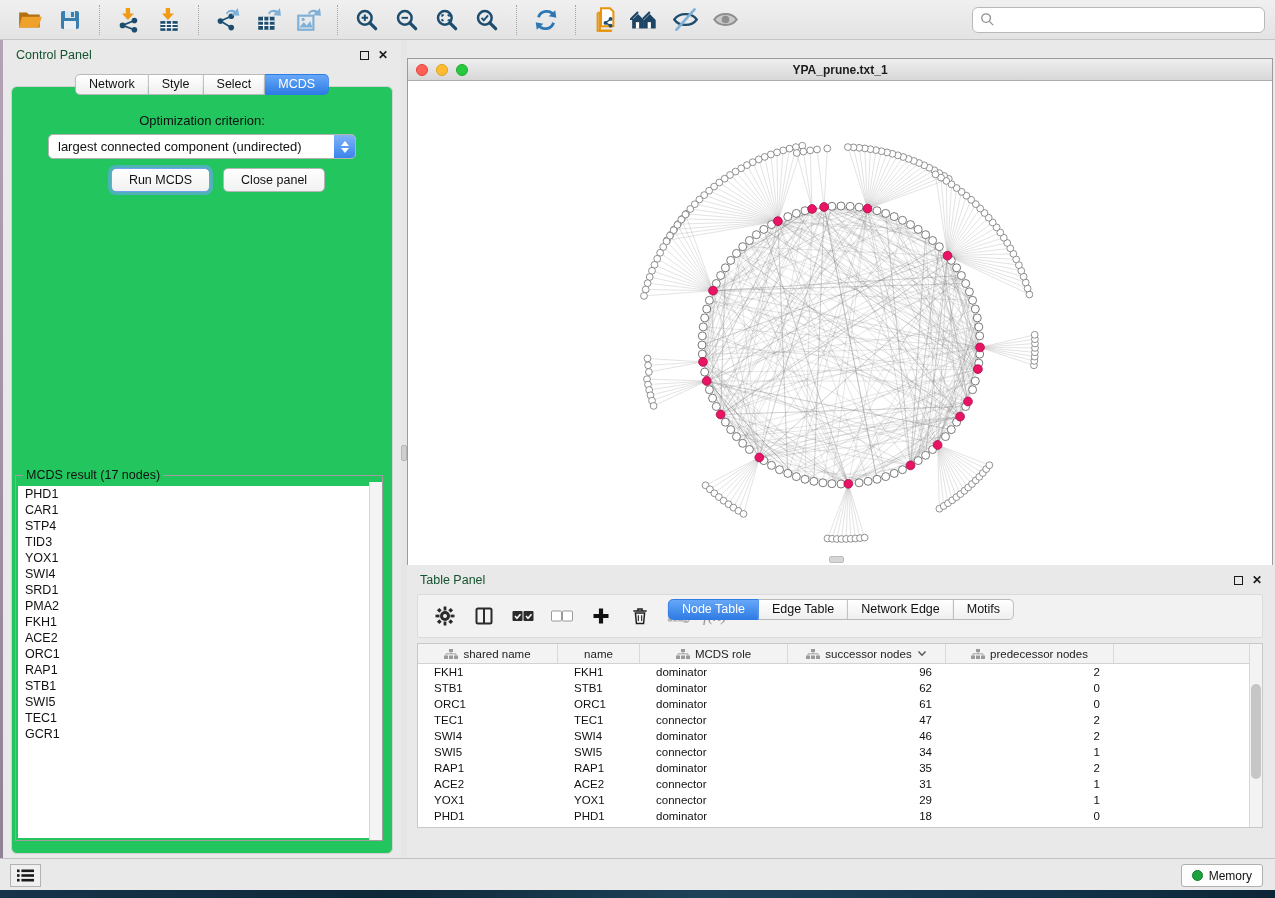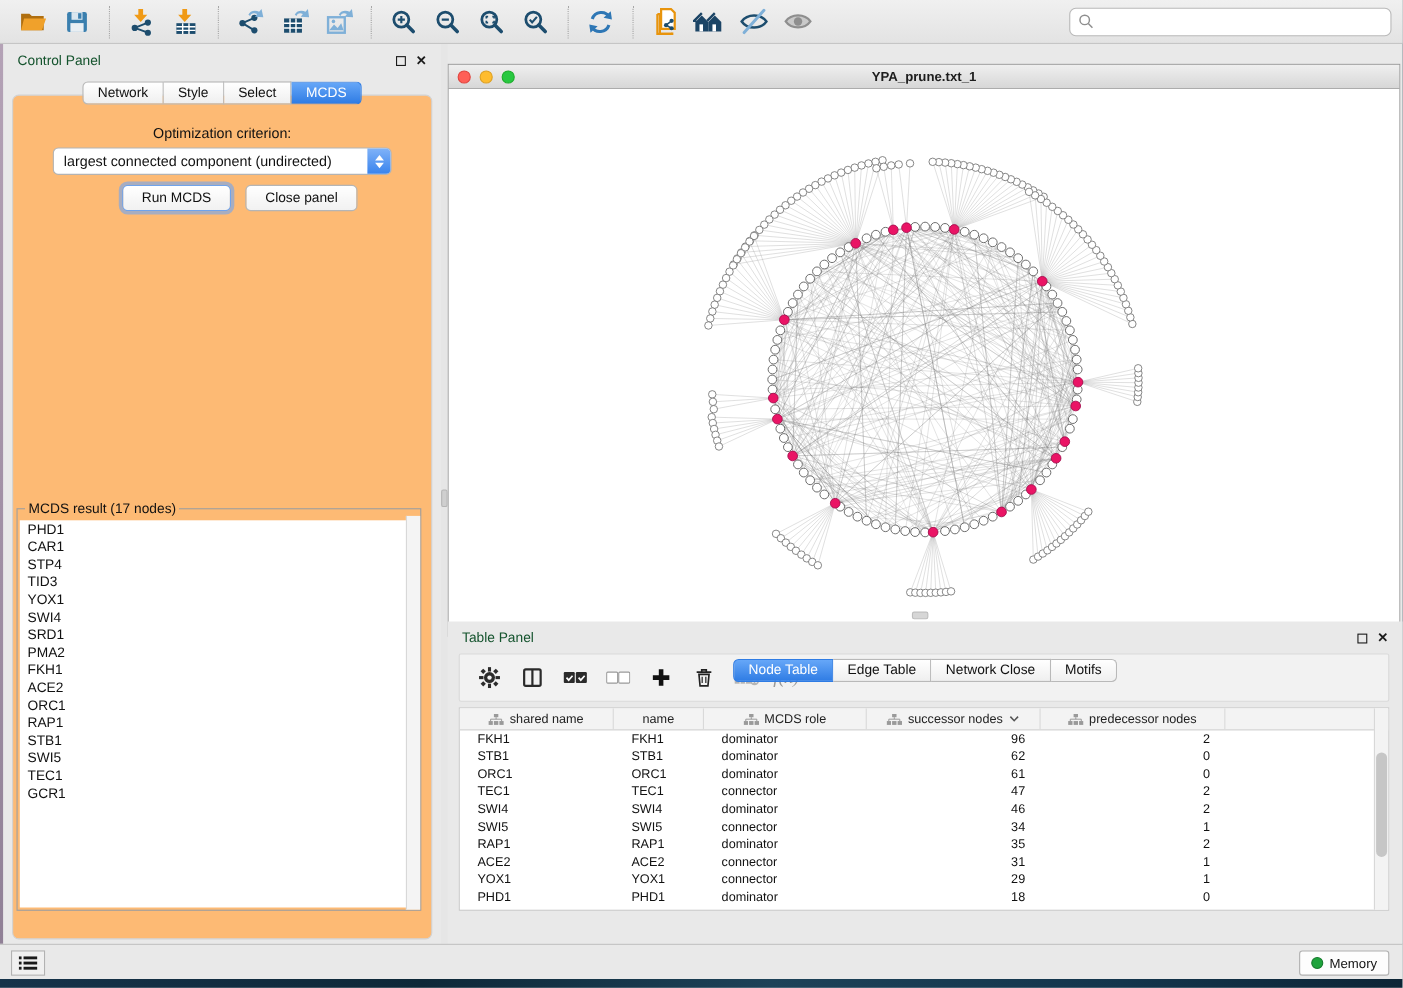--- a/index.html
+++ b/index.html
@@ -26,21 +26,21 @@
     font-family:"Liberation Sans",sans-serif; margin-left:5px; }
 
   
   .control-panel { position:absolute; left:3px; top:40px; width:398px; height:818px; background:#e9e9e9; }
   .panel-titlebar { height:30px; display:flex; align-items:center; padding:0 13px; }
   .panel-title { font-size:12.5px; color:#14532d; }
   .win-btns { margin-left:auto; display:flex; align-items:center; gap:9px; }
   .float-icon { width:9px; height:9px; border:1.6px solid #1a1a1a; display:inline-block; }
   .close-icon { font-size:12px; font-weight:bold; color:#1a1a1a; line-height:9px; }
   .cp-content { position:absolute; left:8px; right:8px; top:46px; bottom:4px;
-    background:#fdba74; border:1px solid #d2d2d2; border-radius:6px; }
+    background:#22c55e; border:1px solid #d2d2d2; border-radius:6px; }
   .seg-tabs { position:absolute; top:34px; left:50%; transform:translateX(-50%);
     display:flex; z-index:3; }
   .seg-tab { height:21px; line-height:19px; padding:0 13px; font-size:12.5px; color:#111;
     background:linear-gradient(#ffffff,#efefef); border:1px solid #b9b9b9; border-left:none; cursor:pointer; white-space:nowrap; }
   .seg-tab:first-child { border-left:1px solid #b9b9b9; border-radius:5px 0 0 5px; }
   .seg-tab:last-child { border-radius:0 5px 5px 0; }
   .seg-tab.active { background:linear-gradient(#66a7f8,#2f7ce4); border-color:#2f7ce4; color:#fff; }
   .opt-label { position:absolute; top:26px; left:0; right:0; text-align:center; font-size:13px; color:#111; }
   .selectbox { position:absolute; left:36px; right:36px; top:47px; height:25px; background:#fff;
     border:1px solid #b3b3b3; border-radius:5px; display:flex; align-items:center;
@@ -48,21 +48,21 @@
   .select-cap { margin-left:auto; width:21px; height:23px; border-radius:0 4px 4px 0;
     background:linear-gradient(#7fb2f8,#3a84ed); display:flex; flex-direction:column;
     align-items:center; justify-content:center; gap:2px; }
   .chev-up { width:0; height:0; border-left:4px solid transparent; border-right:4px solid transparent; border-bottom:5px solid #fff; }
   .chev-dn { width:0; height:0; border-left:4px solid transparent; border-right:4px solid transparent; border-top:5px solid #fff; }
   .btn-row { position:absolute; top:81px; left:0; right:0; display:flex; justify-content:center; gap:13px; }
   .push-btn { height:24px; padding:0 17px; font-size:12.5px; color:#111;
     background:linear-gradient(#ffffff,#f1f1f1); border:1px solid #b5b5b5; border-radius:5px;
     font-family:"Liberation Sans",sans-serif; cursor:pointer; }
   .push-btn.focused { box-shadow:0 0 0 3px rgba(110,165,245,.6); border-color:#6fa3ec;margin-left:32px; }
-  .mcds-fieldset { position:absolute; left:3px; right:9px; top:368px; height:373px;
+  .mcds-fieldset { position:absolute; left:3px; right:9px; top:381px; height:373px;
     border:1px solid #9e9e9e; margin:0; padding:2px; background:transparent; }
   .mcds-fieldset legend { font-size:12.5px; color:#111; padding:0 3px; margin-left:5px; }
   .mcds-list { position:absolute; left:2px; right:2px; top:4px; bottom:2px; background:#fff; overflow:hidden; }
   .mcds-item { height:16px; line-height:16px; font-size:12.5px; color:#111; padding-left:7px; cursor:default; }
   .vtrack { position:absolute; top:0; bottom:0; right:0; width:13px; background:#f4f4f4; border-left:1px solid #d8d8d8; }
 
   
   .network-window { position:absolute; left:407px; top:42px; width:866px; height:521px;
     border:1px solid #9b9b9b; background:#fff;margin-top:16px; }
   .nw-titlebar { position:relative; height:22px; background:linear-gradient(#efefef,#d7d7d7);
@@ -1273,21 +1273,21 @@
             <div class="td col-4 num">0</div>
           </div>
         </div>
       <div class="tp-vscroll">
           <div class="tp-thumb"></div>
         </div>
     </div>
     <div class="tp-tabs seg-tabs-bottom seg-tabs" id="tp-tabs" style="position: absolute; bottom: 4px;">
         <div class="seg-tab active">Node Table</div>
         <div class="seg-tab">Edge Table</div>
-        <div class="seg-tab">Network Close</div>
+        <div class="seg-tab">Network Edge</div>
         <div class="seg-tab">Motifs</div>
       </div>
   </div>
 
   <div class="status-bar">
     <button class="burger-btn">
         <svg width="17" height="13" viewBox="0 0 17 13">
           <g fill="#1a1a1a">
             <rect x="0" y="0.5" width="2.6" height="2.6"></rect>
             <rect x="4.4" y="0.5" width="12.6" height="2.6"></rect>

